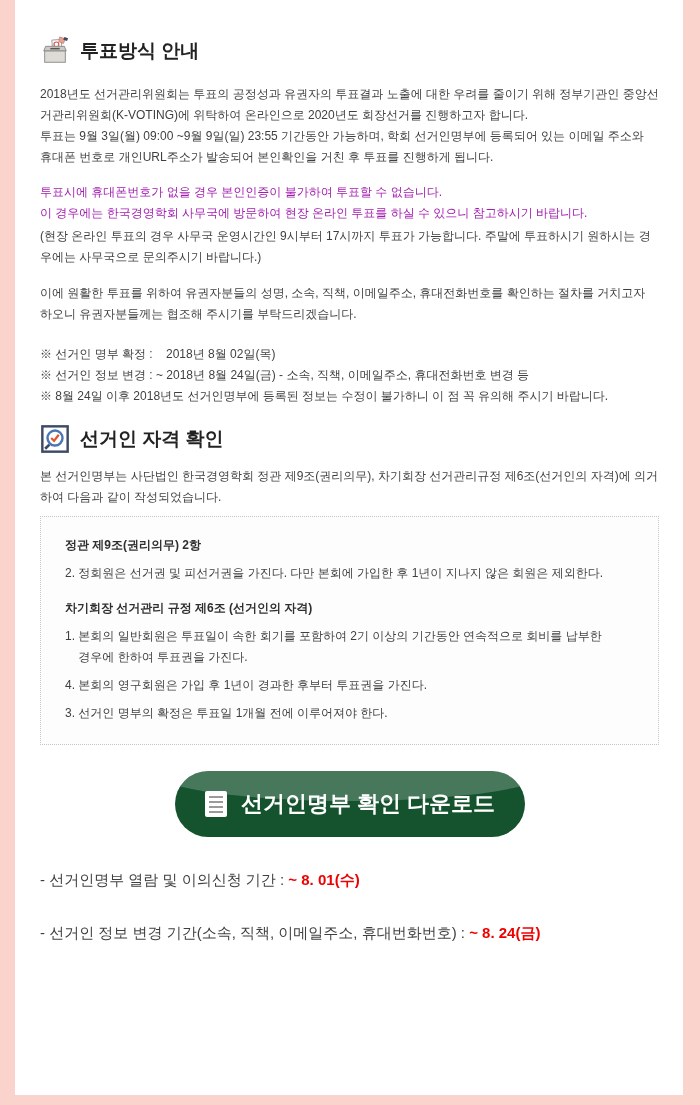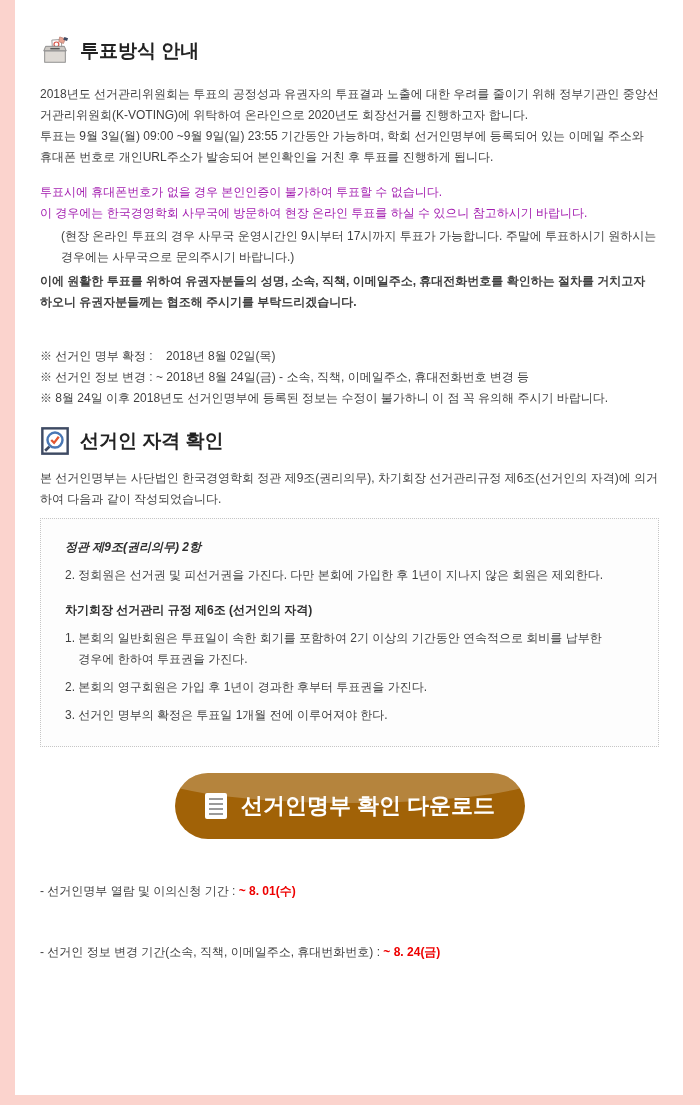--- a/index.html
+++ b/index.html
@@ -21,52 +21,52 @@
     display:flex; align-items:center; gap:10px;
     font-size:19px; font-weight:bold; color:#222222;
   }
   .sec-header .ico { flex:0 0 auto; display:inline-flex; }
   p, .para {
     font-size:12px; line-height:21px;
     margin:0; white-space:pre-line;
   }
   .intro   { margin-top:18px; }
   .warning { margin-top:14px; color:#a21caf; }
-  .onsite  { margin-top:2px;margin-left:21px; }
-  .coop    { margin-top:3px;font-weight:bold; }
-  .notes   { margin-top:33px; line-height:26px; }
+  .onsite  { margin-top:2px; }
+  .coop    { margin-top:15px; }
+  .notes   { margin-top:19px; line-height:26px; }
   .sec2    { margin-top:17px; }
   .intro2  { margin-top:12px; }
   .rules-box {
     margin-top:8px;
     border:1px dotted #c6c6c6;
     background:#fdfdfd;
     padding:16px 24px 20px 24px;
   }
   .rules-box .rb-h { font-weight:bold; color:#2f2f2f; margin-top:14px; }
-  .rules-box .rb-h:first-child { margin-top:2px;font-style:italic; }
+  .rules-box .rb-h:first-child { margin-top:2px; }
   .rules-box .rb-p { margin-top:7px; }
   .btn-row { text-align:center; margin-top:26px; }
   .dl-btn {
     position:relative; overflow:hidden;
     display:inline-flex; align-items:center; justify-content:center; gap:13px;
     width:350px; height:66px;
     border:none; border-radius:34px;
-    background:#a16207;
+    background:#14532d;
     color:#ffffff; font-size:22px; font-weight:bold;
     font-family:"Liberation Sans", sans-serif;
     cursor:pointer;
   }
   .dl-btn::before {
     content:""; position:absolute; top:-34px; left:-8%;
     width:116%; height:64px; border-radius:50%;
     background:rgba(255,255,255,0.22);
   }
   .dl-btn .btn-inner { position:relative; display:inline-flex; align-items:center; gap:13px; }
-  .footer-item { margin-top:44px; font-size:12px; }
+  .footer-item { margin-top:34px; font-size:15px; }
   .footer-item .red { color:#ee0000; font-weight:bold; }
 </style>
 </head>
 <body>
 
 <div class="card">
 
   <div class="sec-header">
     <span class="ico">
       <svg width="30" height="30" viewBox="0 0 32 32">
@@ -108,21 +108,21 @@
   </div>
 
   <p class="intro2">본 선거인명부는 사단법인 한국경영학회 정관 제9조(권리의무), 차기회장 선거관리규정 제6조(선거인의 자격)에 의거하여 다음과 같이 작성되었습니다.</p>
 
   <div class="rules-box">
     <div class="rb-h para">정관 제9조(권리의무) 2항</div>
     <div class="rb-p para">2. 정회원은 선거권 및 피선거권을 가진다. 다만 본회에 가입한 후 1년이 지나지 않은 회원은 제외한다.</div>
     <div class="rb-h para">차기회장 선거관리 규정 제6조 (선거인의 자격)</div>
     <div class="rb-p para">1. 본회의 일반회원은 투표일이 속한 회기를 포함하여 2기 이상의 기간동안 연속적으로 회비를 납부한
 &nbsp;&nbsp;&nbsp;&nbsp;경우에 한하여 투표권을 가진다.</div>
-    <div class="rb-p para">2. 본회의 영구회원은 가입 후 1년이 경과한 후부터 투표권을 가진다.</div>
+    <div class="rb-p para">4. 본회의 영구회원은 가입 후 1년이 경과한 후부터 투표권을 가진다.</div>
     <div class="rb-p para">3. 선거인 명부의 확정은 투표일 1개월 전에 이루어져야 한다.</div>
   </div>
 
   <div class="btn-row">
     <button class="dl-btn">
       <span class="btn-inner">
         <span style="display:inline-flex;">
           <svg width="24" height="28" viewBox="0 0 24 28">
             <rect x="1" y="1" width="22" height="26" rx="2" fill="#ffffff"></rect>
             <line x1="5" y1="7" x2="19" y2="7" stroke="#9a9a9a" stroke-width="2.2"></line>

